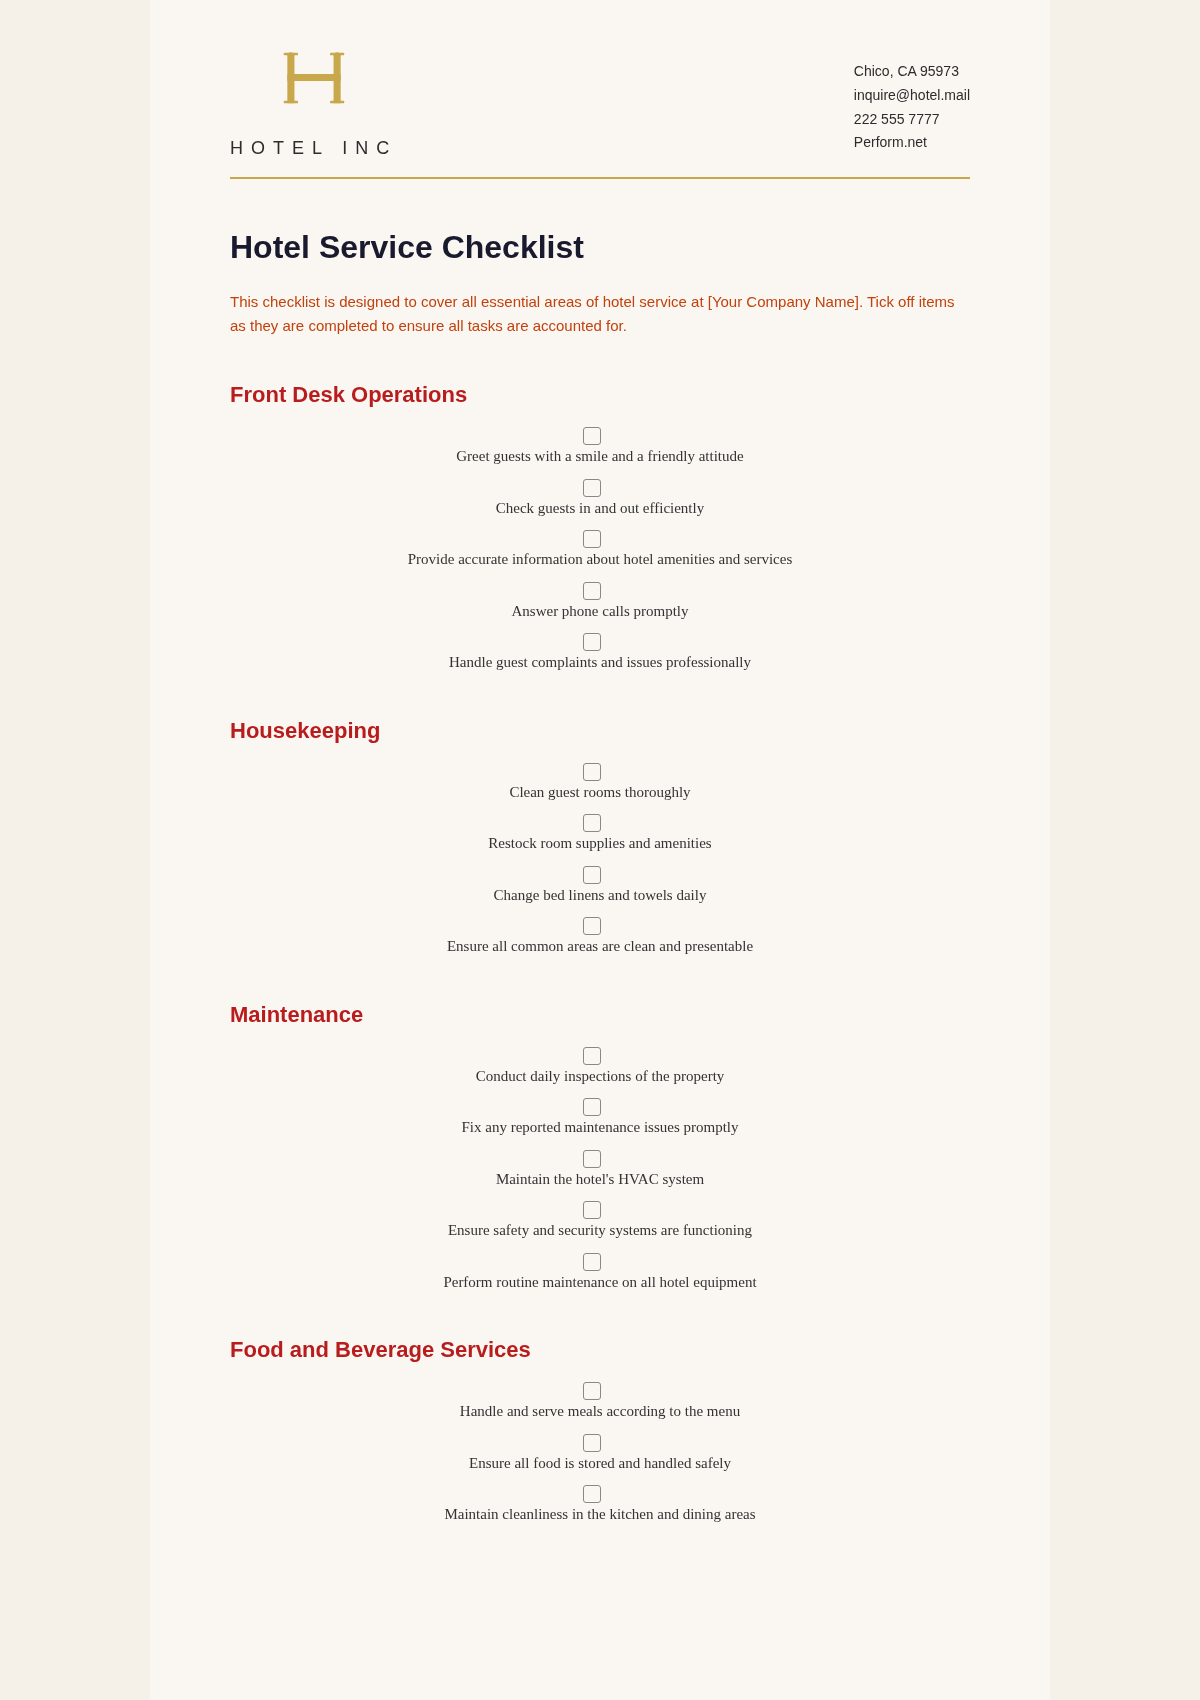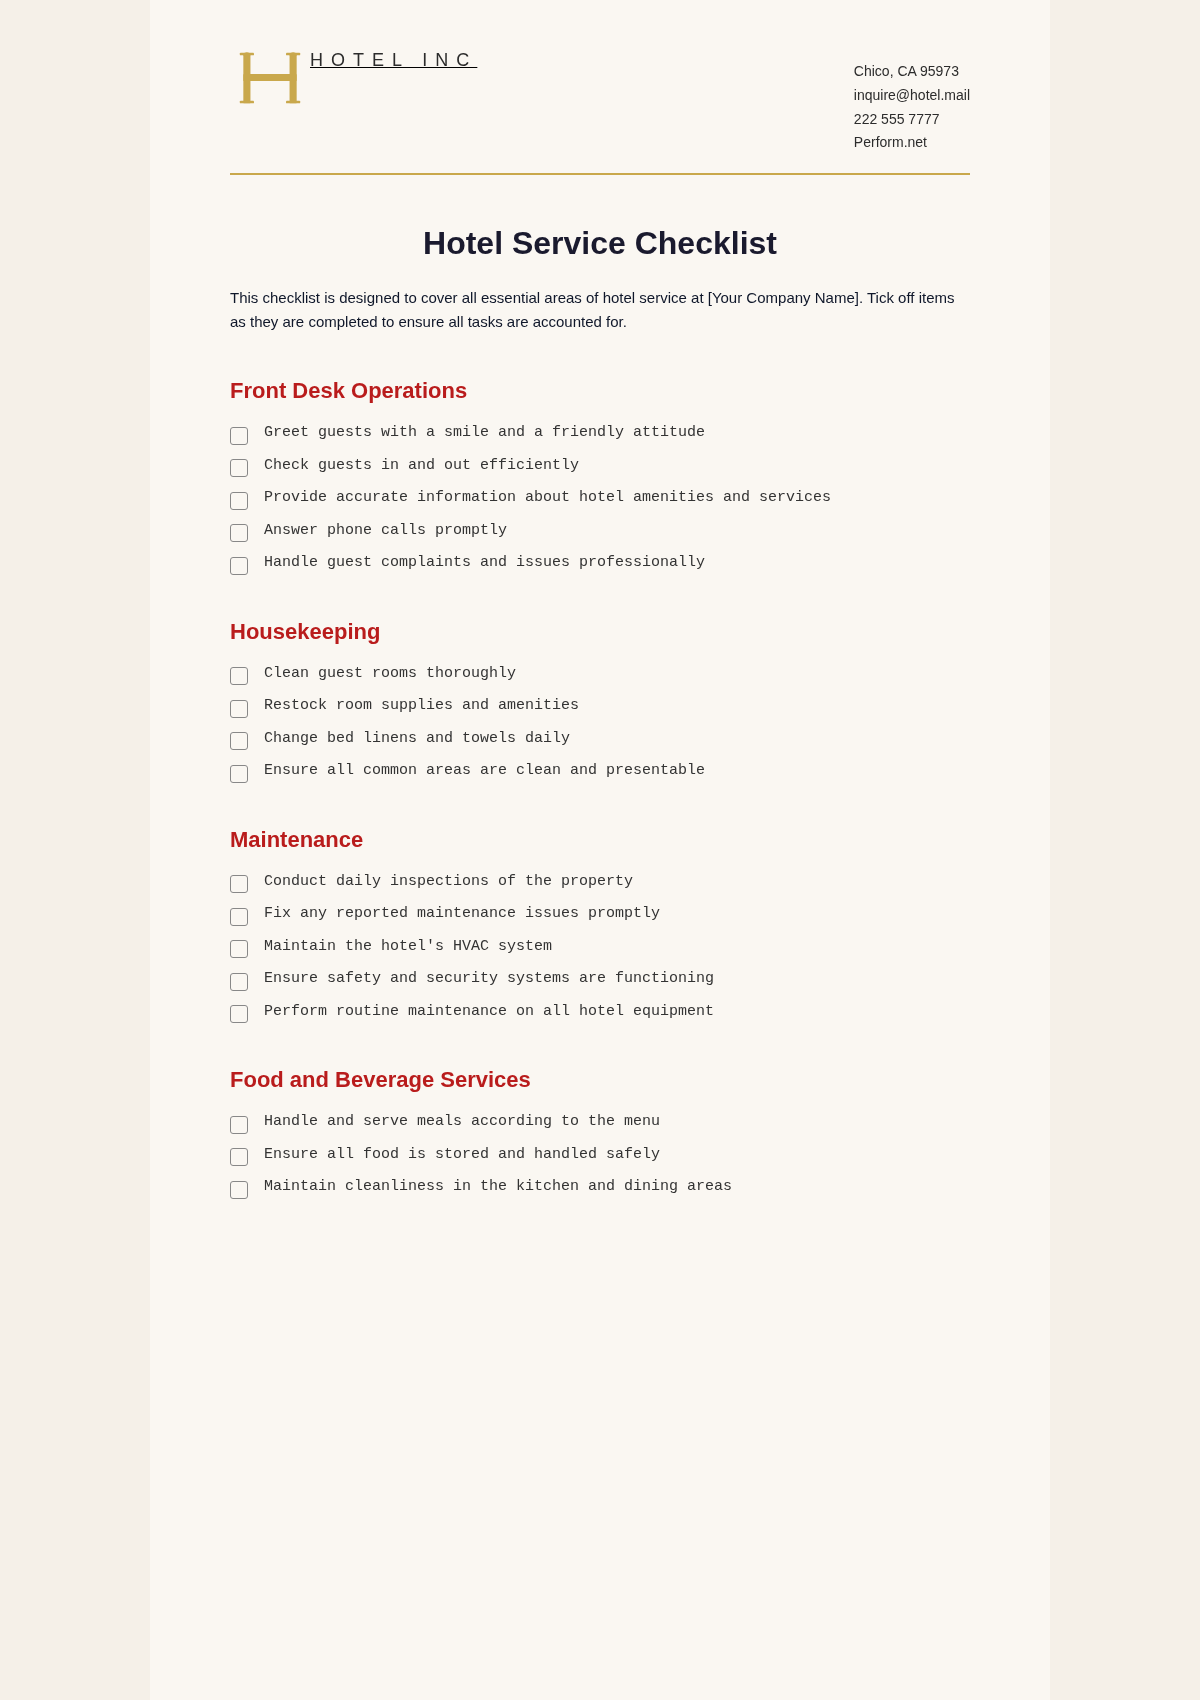--- a/index.html
+++ b/index.html
@@ -26,22 +26,22 @@
     
     .header {
       display: flex;
       justify-content: space-between;
       align-items: flex-start;
       margin-bottom: 10px;
     }
 
     .logo-section {
       display: flex;
-      flex-direction: row;
-      text-decoration: underline;
+      flex-direction: column;
+      align-items: center;
     }
 
     .logo-icon {
       width: 80px;
       height: 80px;
       margin-bottom: 8px;
     }
 
     .hotel-name {
       font-family: Arial, sans-serif;
@@ -60,32 +60,31 @@
     }
 
     .divider {
       border: none;
       border-top: 2px solid #c9a84c;
       margin: 18px 0 50px 0;
     }
 
     
     .main-title {
-      text-align: center;
       font-family: Arial, sans-serif;
       font-size: 32px;
       font-weight: 700;
       color: #1a1a2e;
       margin-bottom: 24px;
     }
 
     .intro-text {
       font-family: Arial, sans-serif;
       font-size: 15px;
-      color: #0f172a;
+      color: #c2410c;
       line-height: 1.6;
       margin-bottom: 44px;
     }
 
     
     .section {
       margin-bottom: 44px;
     }
 
     .section-title {
@@ -95,26 +94,27 @@
       color: #b91c1c;
       margin-bottom: 18px;
     }
 
     .checklist {
       list-style: none;
     }
 
     .checklist-item {
       display: flex;
-      align-items: flex-end;
+      align-items: center;
       margin-bottom: 10px;
-      font-family: Liberation Mono, monospace;
+      font-family: Liberation Serif, serif;
       font-size: 15px;
       color: #333;
       line-height: 1.5;
+      flex-direction: column;
     }
 
     .checkbox {
       width: 18px;
       height: 18px;
       border: 1.5px solid #888;
       border-radius: 3px;
       flex-shrink: 0;
       margin-right: 16px;
       margin-top: 1px;

